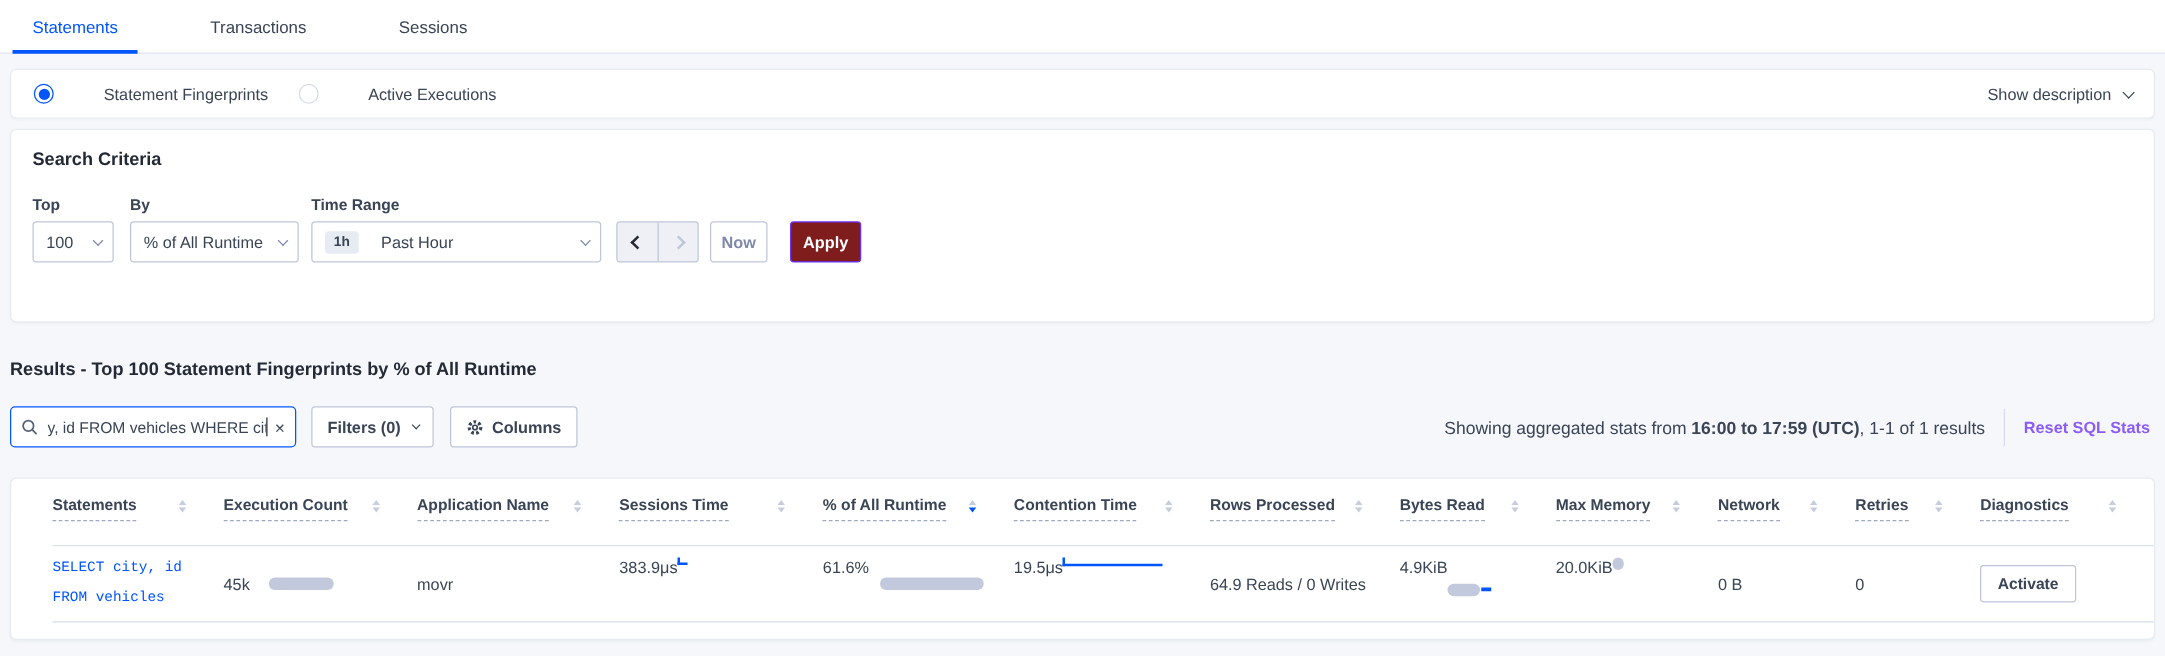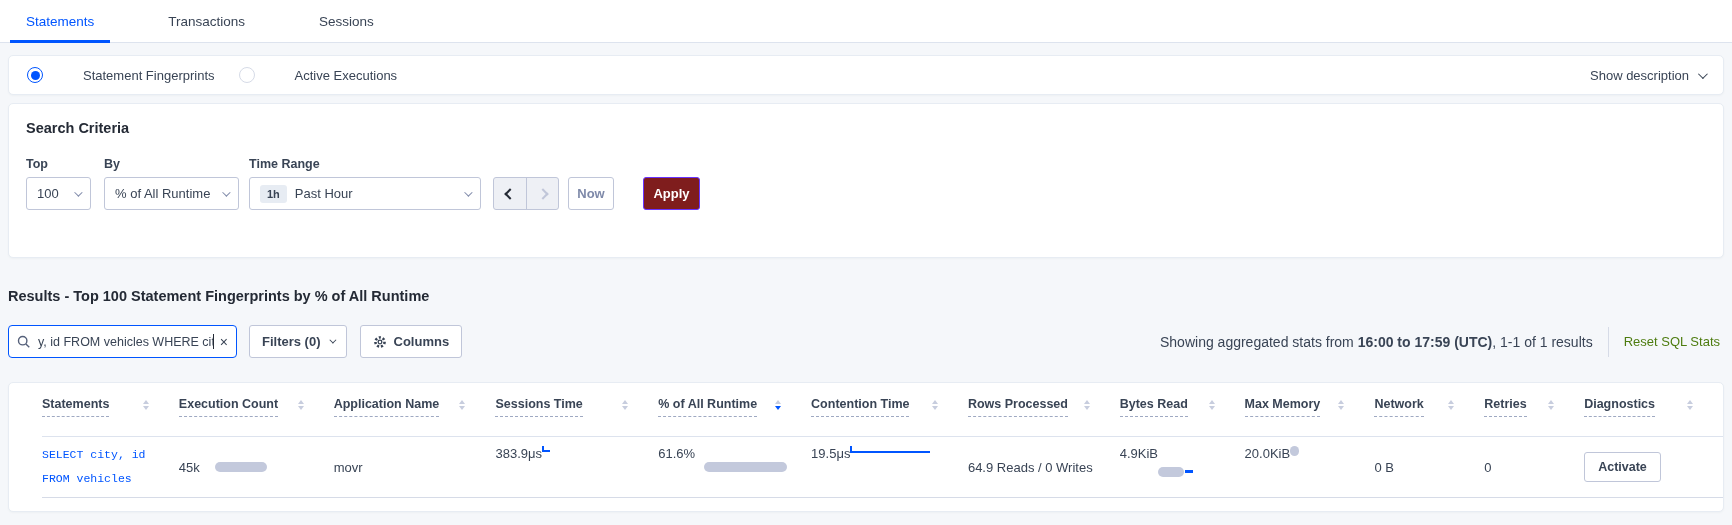--- a/index.html
+++ b/index.html
@@ -44,48 +44,48 @@
   .criteria-row { display:flex; align-items:flex-end; }
   .field { display:flex; flex-direction:column; }
   .field-label { font-size:12.5px; font-weight:600; color:#394455; margin-bottom:6px; }
   .select { height:33px; border:1px solid #c0c6d9; border-radius:3px; background:#fff;
     display:flex; align-items:center; padding:0 10px; font-size:13px; color:#394455; cursor:pointer; }
   .select .chev { color:#7e89a9; margin-left:auto; width:6px; height:6px; }
   .sel-top { width:65px; margin-right:13px; }
   .sel-by  { width:135px; margin-right:10px; }
   .sel-tr  { width:232px; margin-right:12px; }
   .tr-badge { background:#e7ecf3; border-radius:3px; font-size:11px; font-weight:bold;
-    padding:3px 7px; margin-right:8px; color:#394455; }
+    padding:3px 7px; margin-right:18px; color:#394455; }
   .nav-group { display:flex; height:33px; border:1px solid #c0c6d9; border-radius:3px;
     overflow:hidden; margin-right:9px; background:#eef0f5; }
   .nav-btn { width:32px; display:flex; align-items:center; justify-content:center; cursor:pointer; }
   .nav-btn + .nav-btn { border-left:1px solid #c0c6d9; }
   .nav-btn .chev { width:8px; height:8px; border-width:2.4px; color:#242a35; }
   .nav-btn.disabled .chev { color:#c0c6d9; }
   .btn { height:33px; border:1px solid #c0c6d9; border-radius:3px; background:#fff;
     display:flex; align-items:center; justify-content:center; font-size:13px; font-weight:600;
     color:#394455; cursor:pointer; }
-  .btn-now { width:46px; color:#7e89a9; margin-right:29px; }
+  .btn-now { width:46px; color:#7e89a9; margin-right:18px; }
   .btn-apply { width:57px; background:#7f1d1d; border-color:#6933ff; color:#fff; }
 
   
   .results-title { font-size:14.5px; font-weight:bold; color:#242a35; margin:0 0 21px 0; }
   .filter-row { display:flex; align-items:center; margin-bottom:24px; }
   .search-box { width:229px; height:33px; border:1.5px solid #0055ff; border-radius:4px;
     background:#fff; display:flex; align-items:center; padding:0 8px; margin-right:12px; }
   .search-box .txt { font-size:12.5px; color:#394455; white-space:nowrap; overflow:hidden; flex:1; }
   .caret { display:inline-block; width:1px; height:15px; background:#242a35; vertical-align:middle; }
   .clear-x { font-size:14px; color:#394455; margin-left:6px; cursor:pointer; }
   .btn-filters { padding:0 12px; margin-right:13px; gap:8px; }
   .btn-filters .chev { width:5px; height:5px; color:#394455; }
   .btn-columns { padding:0 12px; gap:7px; }
   .stats { margin-left:auto; font-size:14px; color:#394455; }
   .stats b { font-weight:bold; }
   .vdiv { width:1px; height:30px; background:#d6dbe7; margin:0 15px; }
-  .reset-link { font-size:13px; font-weight:400; color:#4d7c0f; cursor:pointer; white-space:nowrap; margin-right:4px; }
+  .reset-link { font-size:13px; font-weight:700; color:#8b5cf6; cursor:pointer; white-space:nowrap; margin-right:4px; }
 
   
   .table-card { height:130px; padding-left:33px; overflow:hidden; }
   .thead { display:flex; padding-top:14px; height:54px; border-bottom:1px solid #dde3ee; }
   .th { display:flex; align-items:flex-start; font-size:12.5px; font-weight:bold; color:#394455; }
   .th .lbl { border-bottom:1px dashed #9fa9c2; padding-bottom:5px; white-space:nowrap; }
   .sorter { display:flex; flex-direction:column; gap:2px; margin-left:auto; margin-right:30px;
     padding-top:3px; cursor:pointer; }
   .tri-up { width:0; height:0; border-left:3.5px solid transparent; border-right:3.5px solid transparent;
     border-bottom:4.5px solid #c7cdde; }

